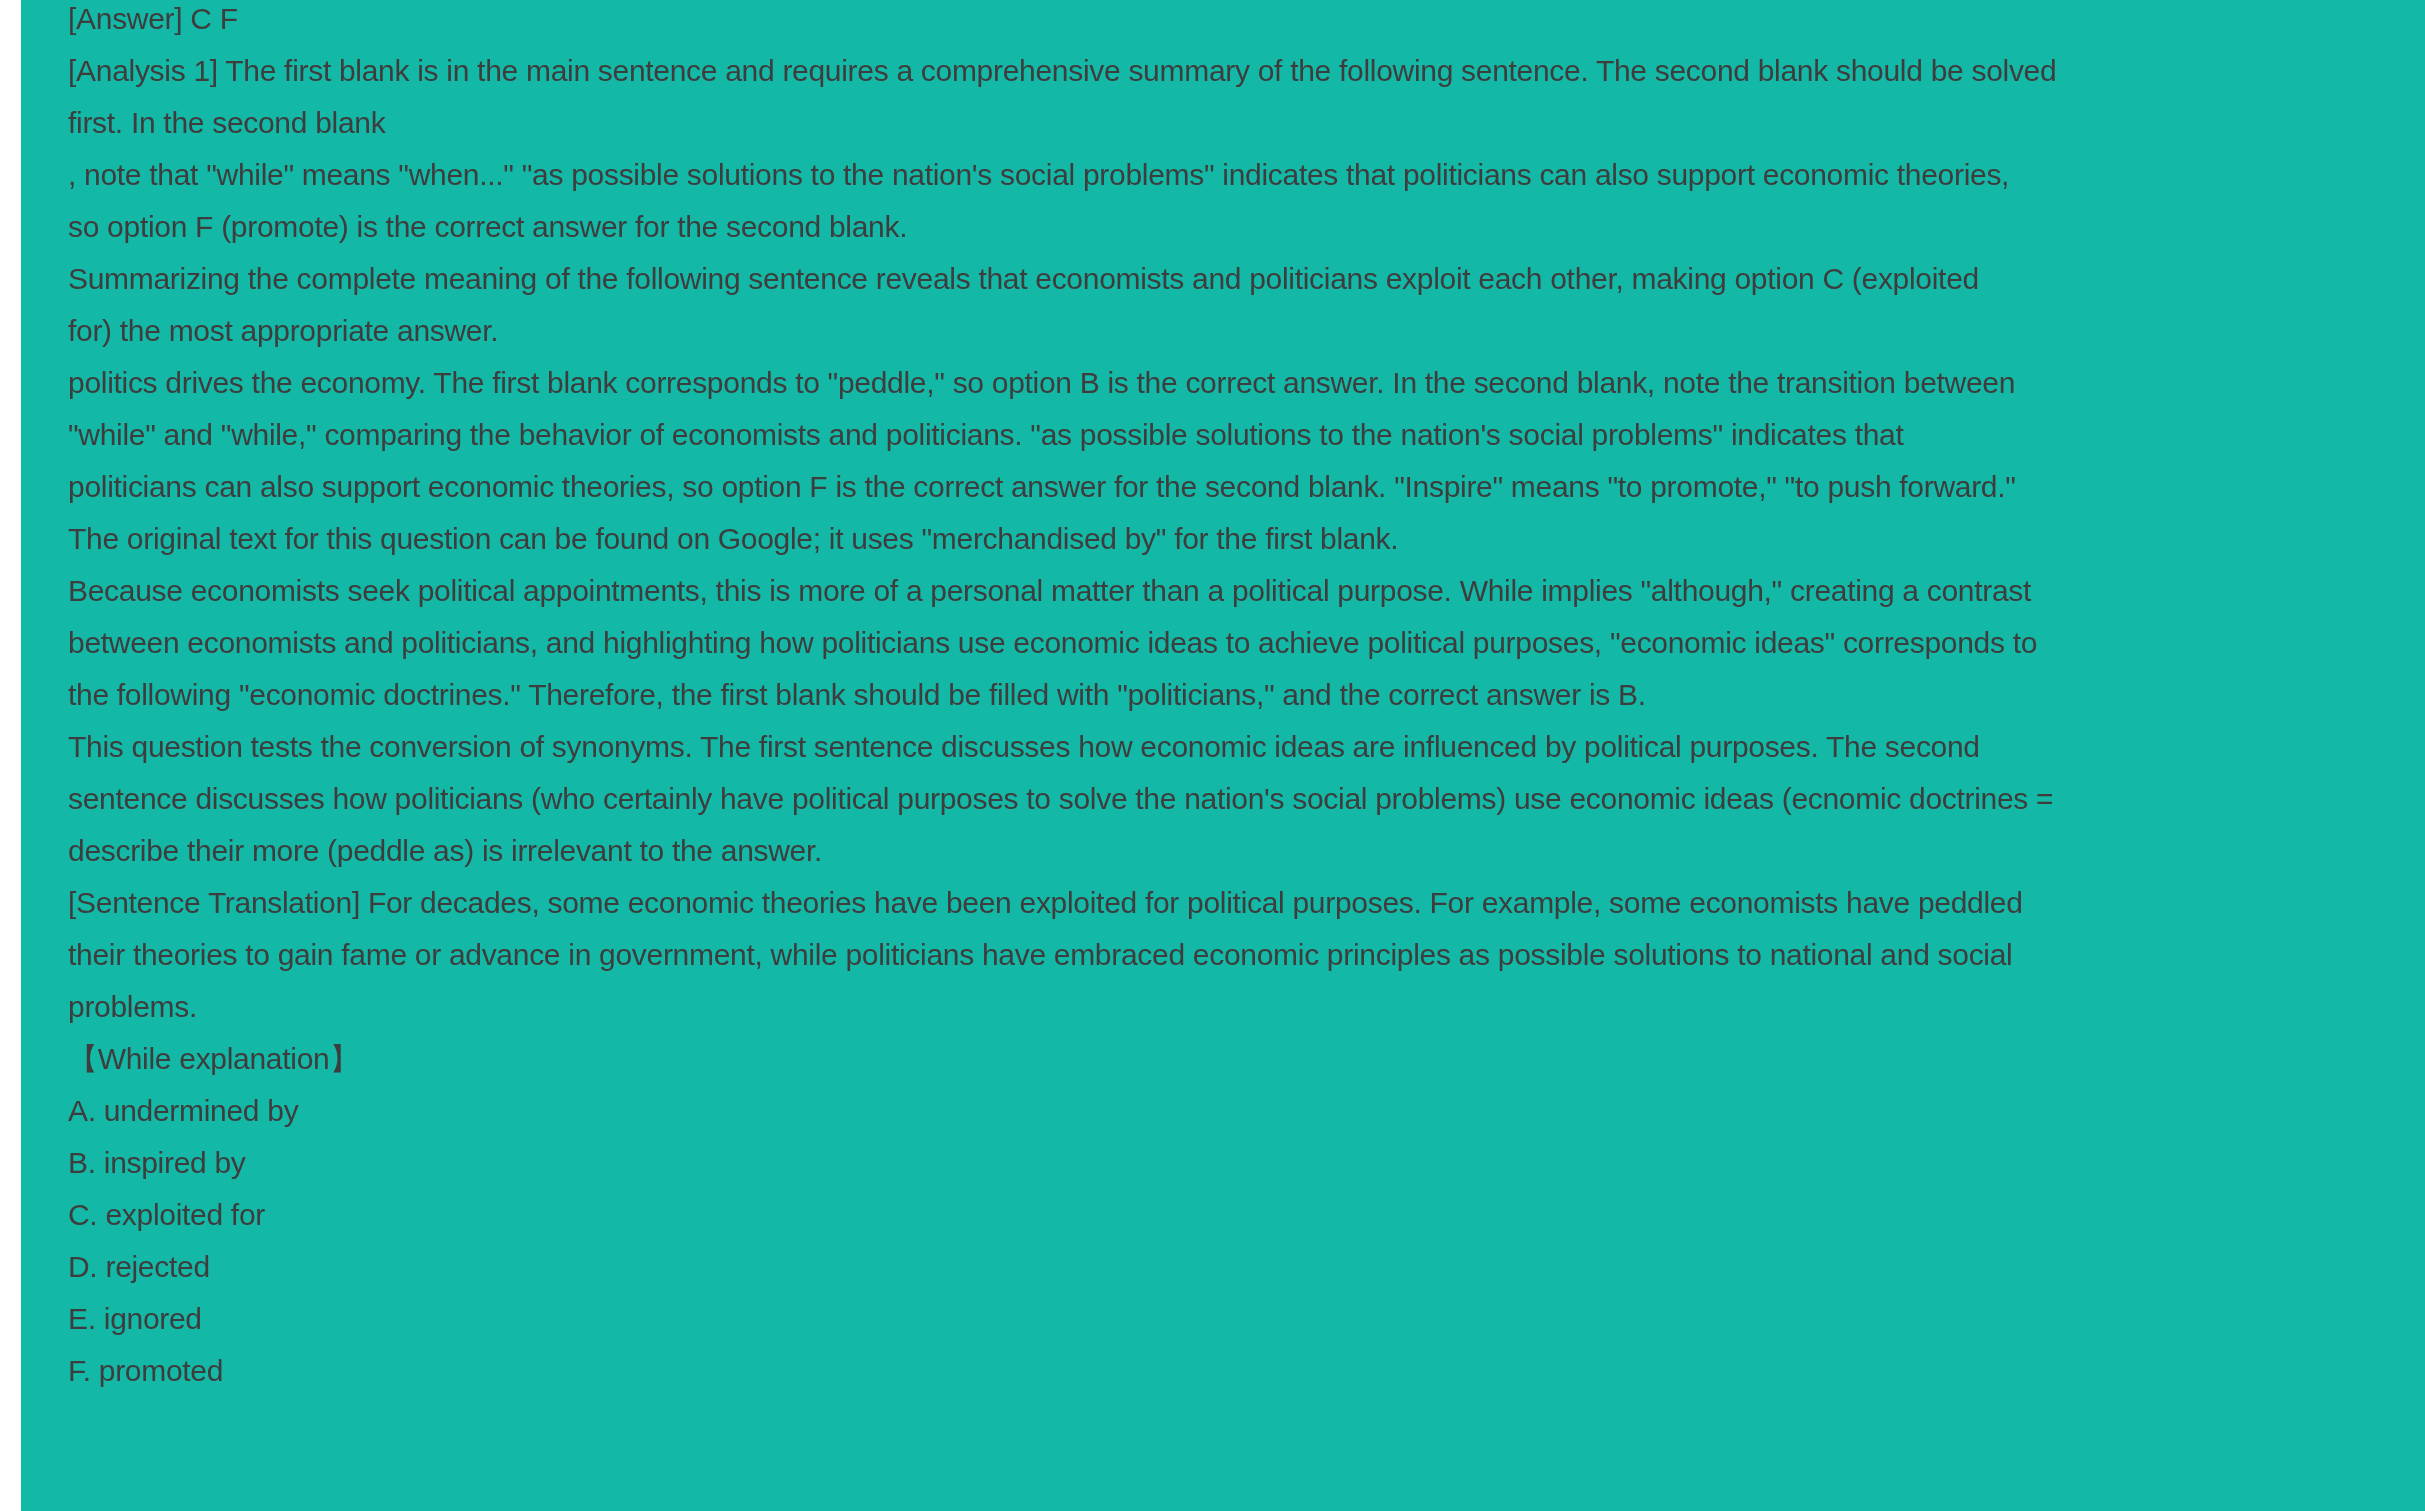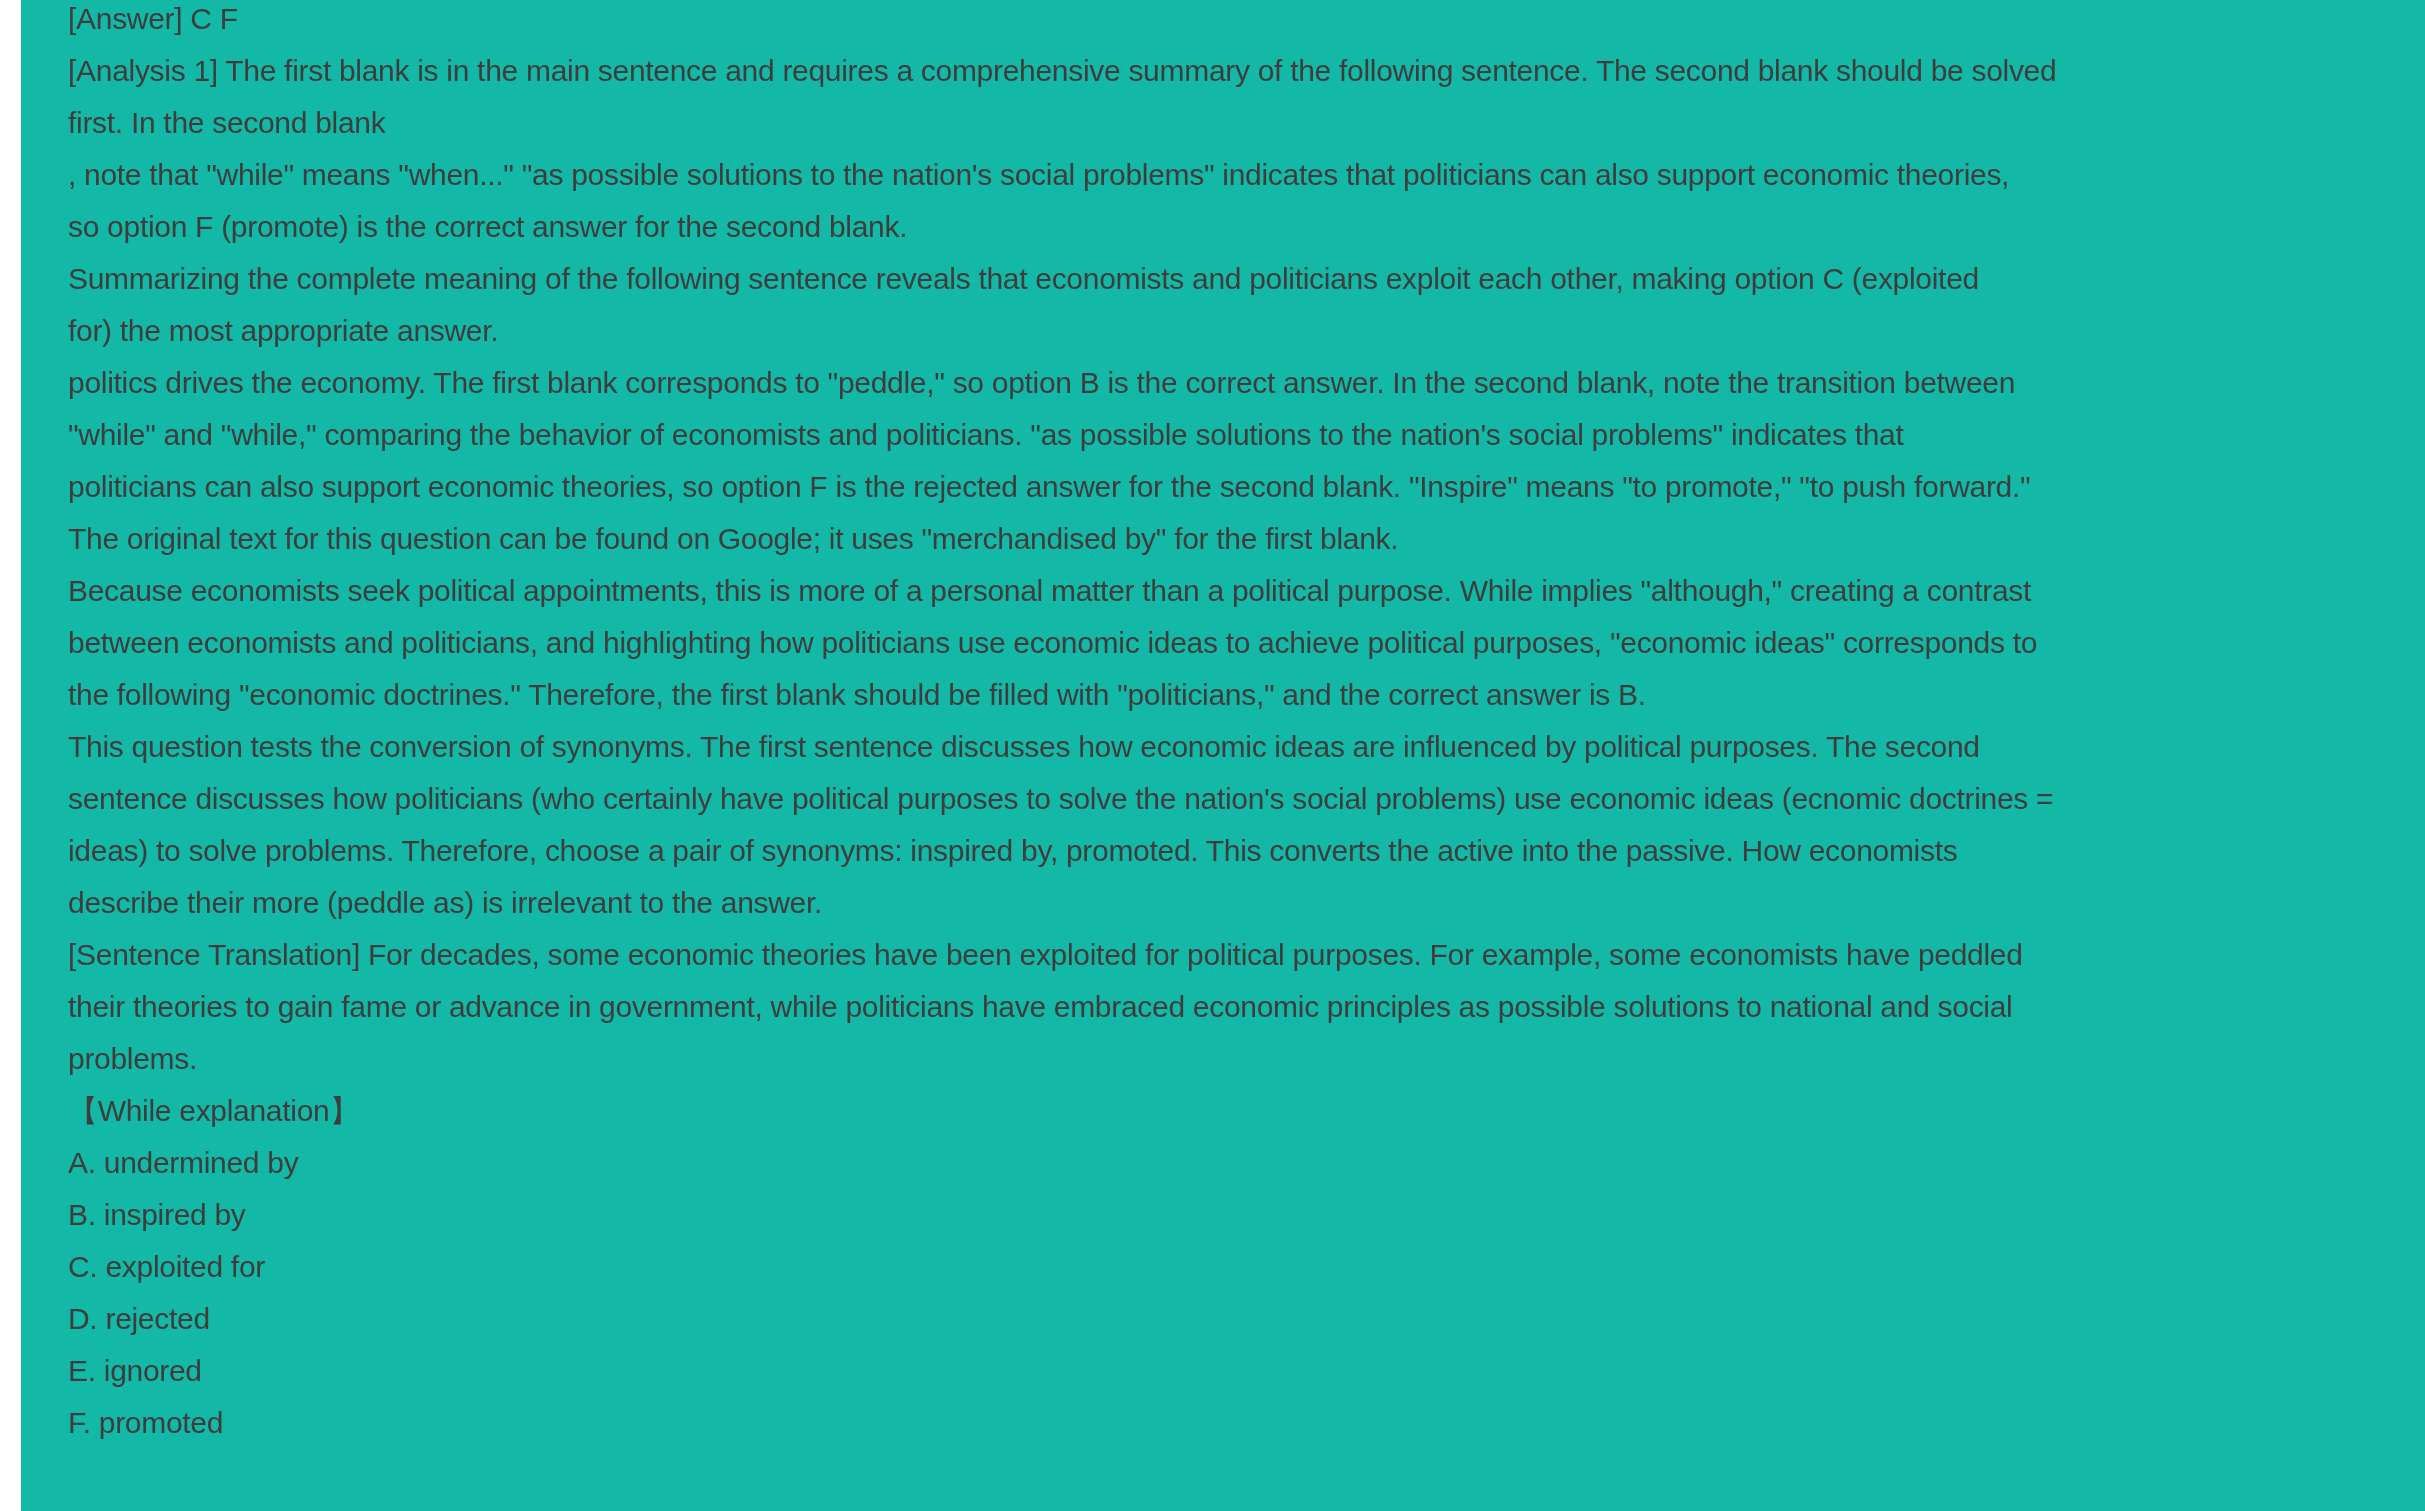--- a/index.html
+++ b/index.html
@@ -40,28 +40,27 @@
   <div class="panel-content">
     <div class="text-line">[Answer] C F</div>
     <div class="text-line">[Analysis 1] The first blank is in the main sentence and requires a comprehensive summary of the following sentence. The second blank should be solved</div>
     <div class="text-line">first. In the second blank</div>
     <div class="text-line">, note that "while" means "when..." "as possible solutions to the nation's social problems" indicates that politicians can also support economic theories,</div>
     <div class="text-line">so option F (promote) is the correct answer for the second blank.</div>
     <div class="text-line">Summarizing the complete meaning of the following sentence reveals that economists and politicians exploit each other, making option C (exploited</div>
     <div class="text-line">for) the most appropriate answer.</div>
     <div class="text-line">politics drives the economy. The first blank corresponds to "peddle," so option B is the correct answer. In the second blank, note the transition between</div>
     <div class="text-line">"while" and "while," comparing the behavior of economists and politicians. "as possible solutions to the nation's social problems" indicates that</div>
-    <div class="text-line">politicians can also support economic theories, so option F is the rejected answer for the second blank. "Inspire" means "to promote," "to push forward."</div>
+    <div class="text-line">politicians can also support economic theories, so option F is the correct answer for the second blank. "Inspire" means "to promote," "to push forward."</div>
     <div class="text-line">The original text for this question can be found on Google; it uses "merchandised by" for the first blank.</div>
     <div class="text-line">Because economists seek political appointments, this is more of a personal matter than a political purpose. While implies "although," creating a contrast</div>
     <div class="text-line">between economists and politicians, and highlighting how politicians use economic ideas to achieve political purposes, "economic ideas" corresponds to</div>
     <div class="text-line">the following "economic doctrines." Therefore, the first blank should be filled with "politicians," and the correct answer is B.</div>
     <div class="text-line">This question tests the conversion of synonyms. The first sentence discusses how economic ideas are influenced by political purposes. The second</div>
     <div class="text-line">sentence discusses how politicians (who certainly have political purposes to solve the nation's social problems) use economic ideas (ecnomic doctrines =</div>
-    <div class="text-line">ideas) to solve problems. Therefore, choose a pair of synonyms: inspired by, promoted. This converts the active into the passive. How economists</div>
     <div class="text-line">describe their more (peddle as) is irrelevant to the answer.</div>
     <div class="text-line">[Sentence Translation] For decades, some economic theories have been exploited for political purposes. For example, some economists have peddled</div>
     <div class="text-line">their theories to gain fame or advance in government, while politicians have embraced economic principles as possible solutions to national and social</div>
     <div class="text-line">problems.</div>
     <div class="text-line">【While explanation】</div>
     <div class="text-line">A. undermined by</div>
     <div class="text-line">B. inspired by</div>
     <div class="text-line">C. exploited for</div>
     <div class="text-line">D. rejected</div>
     <div class="text-line">E. ignored</div>

